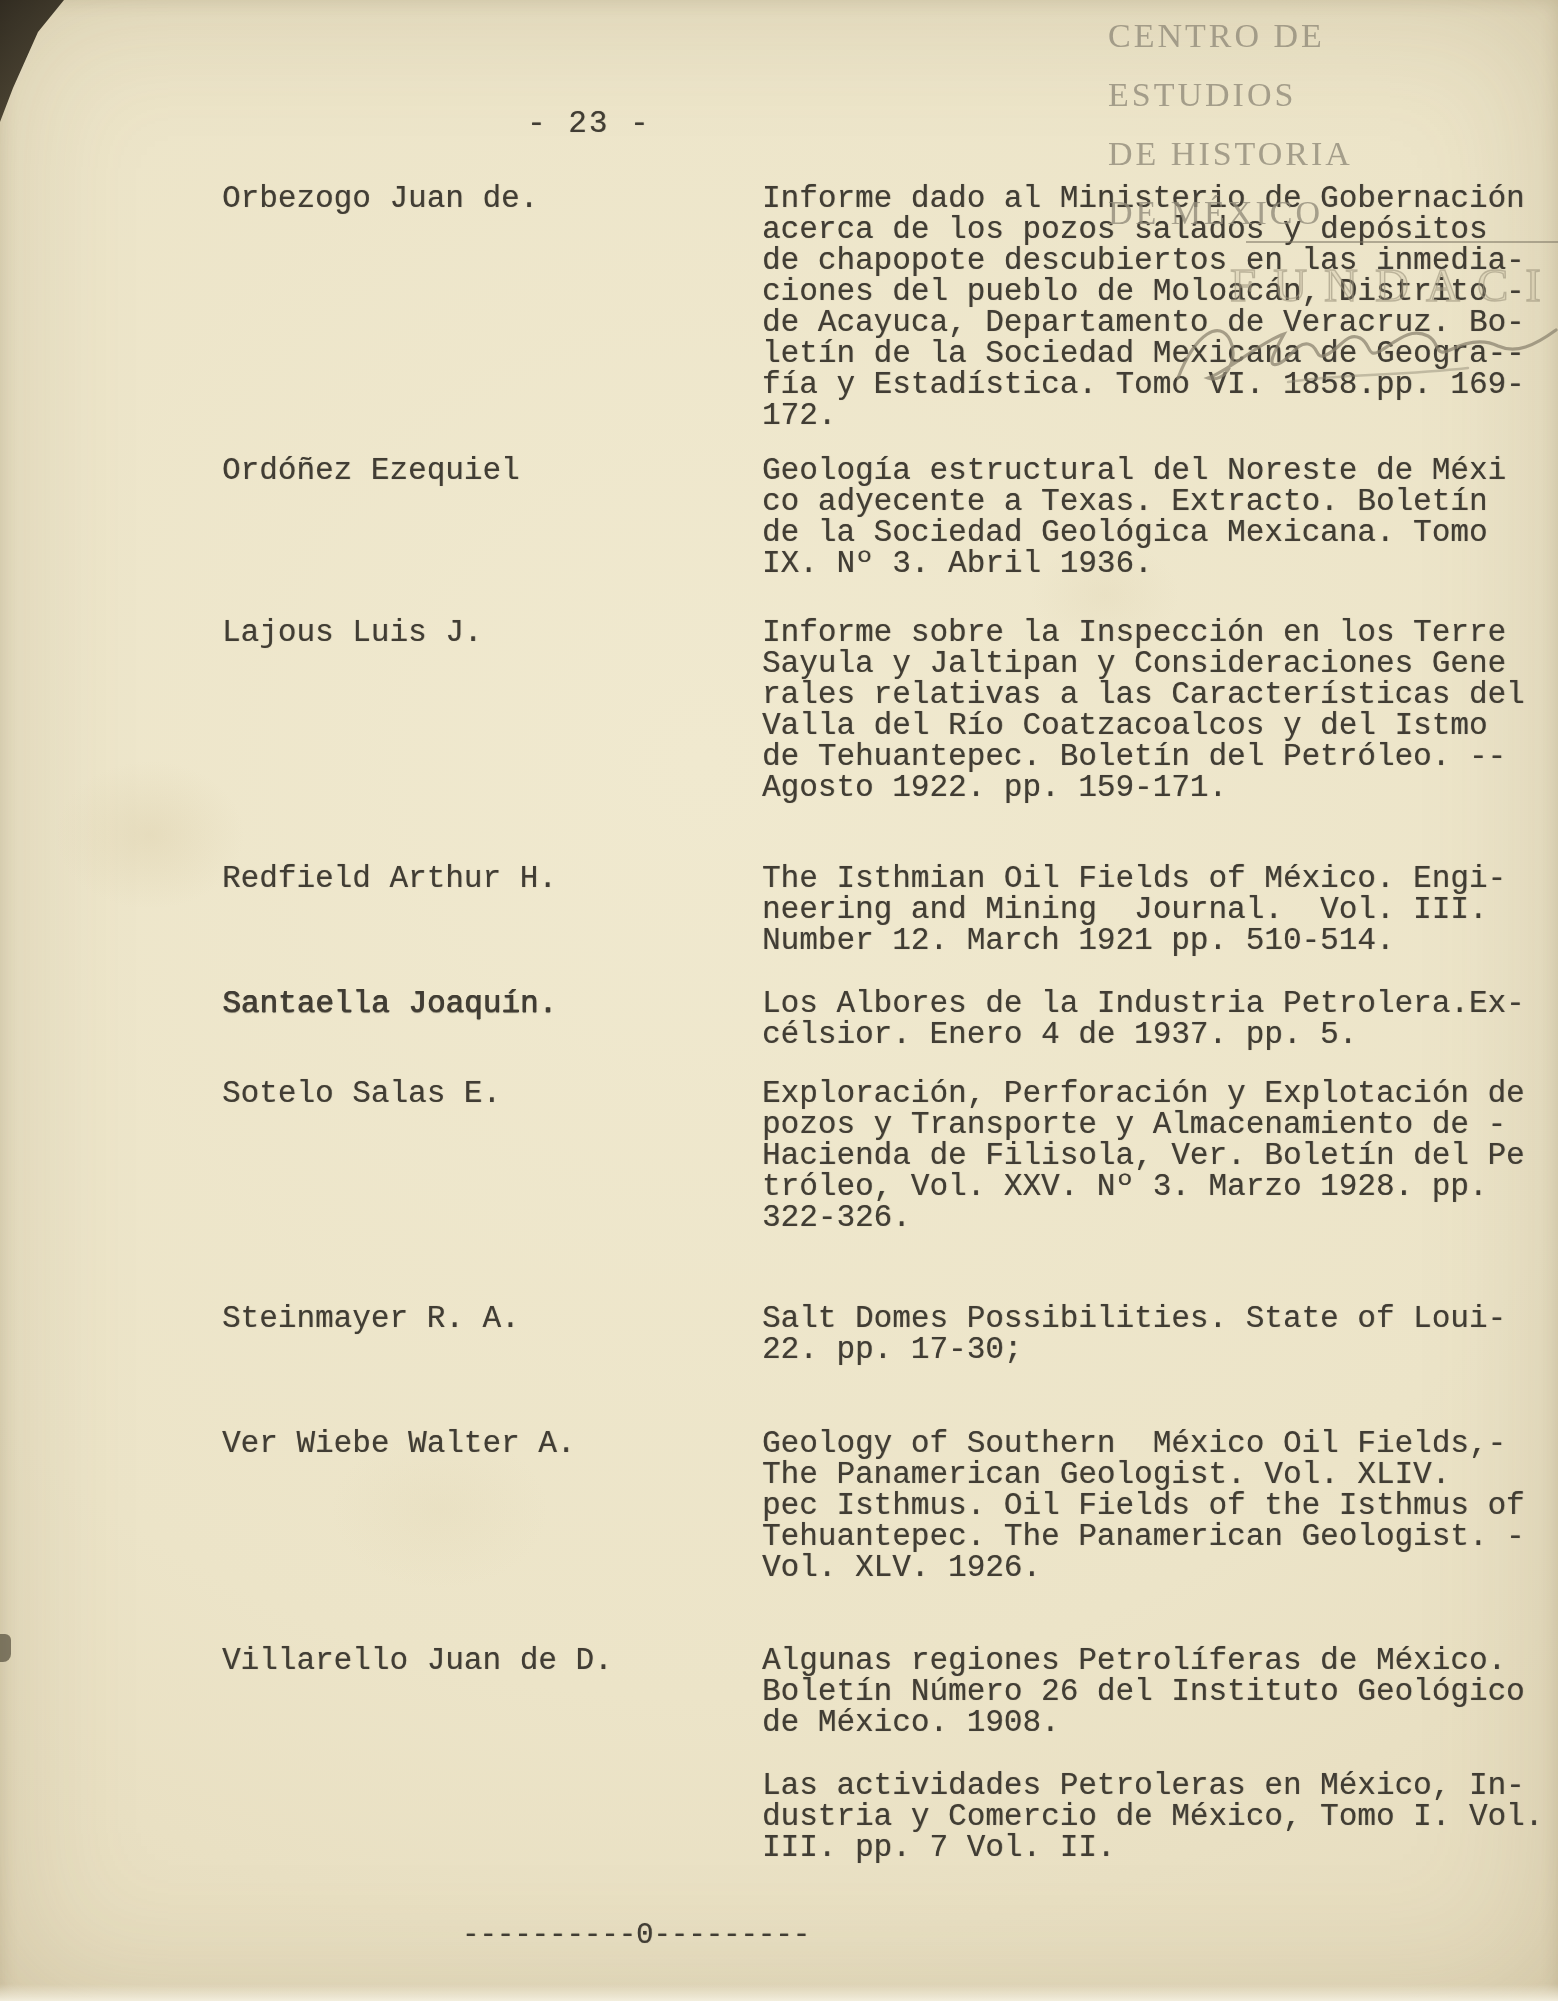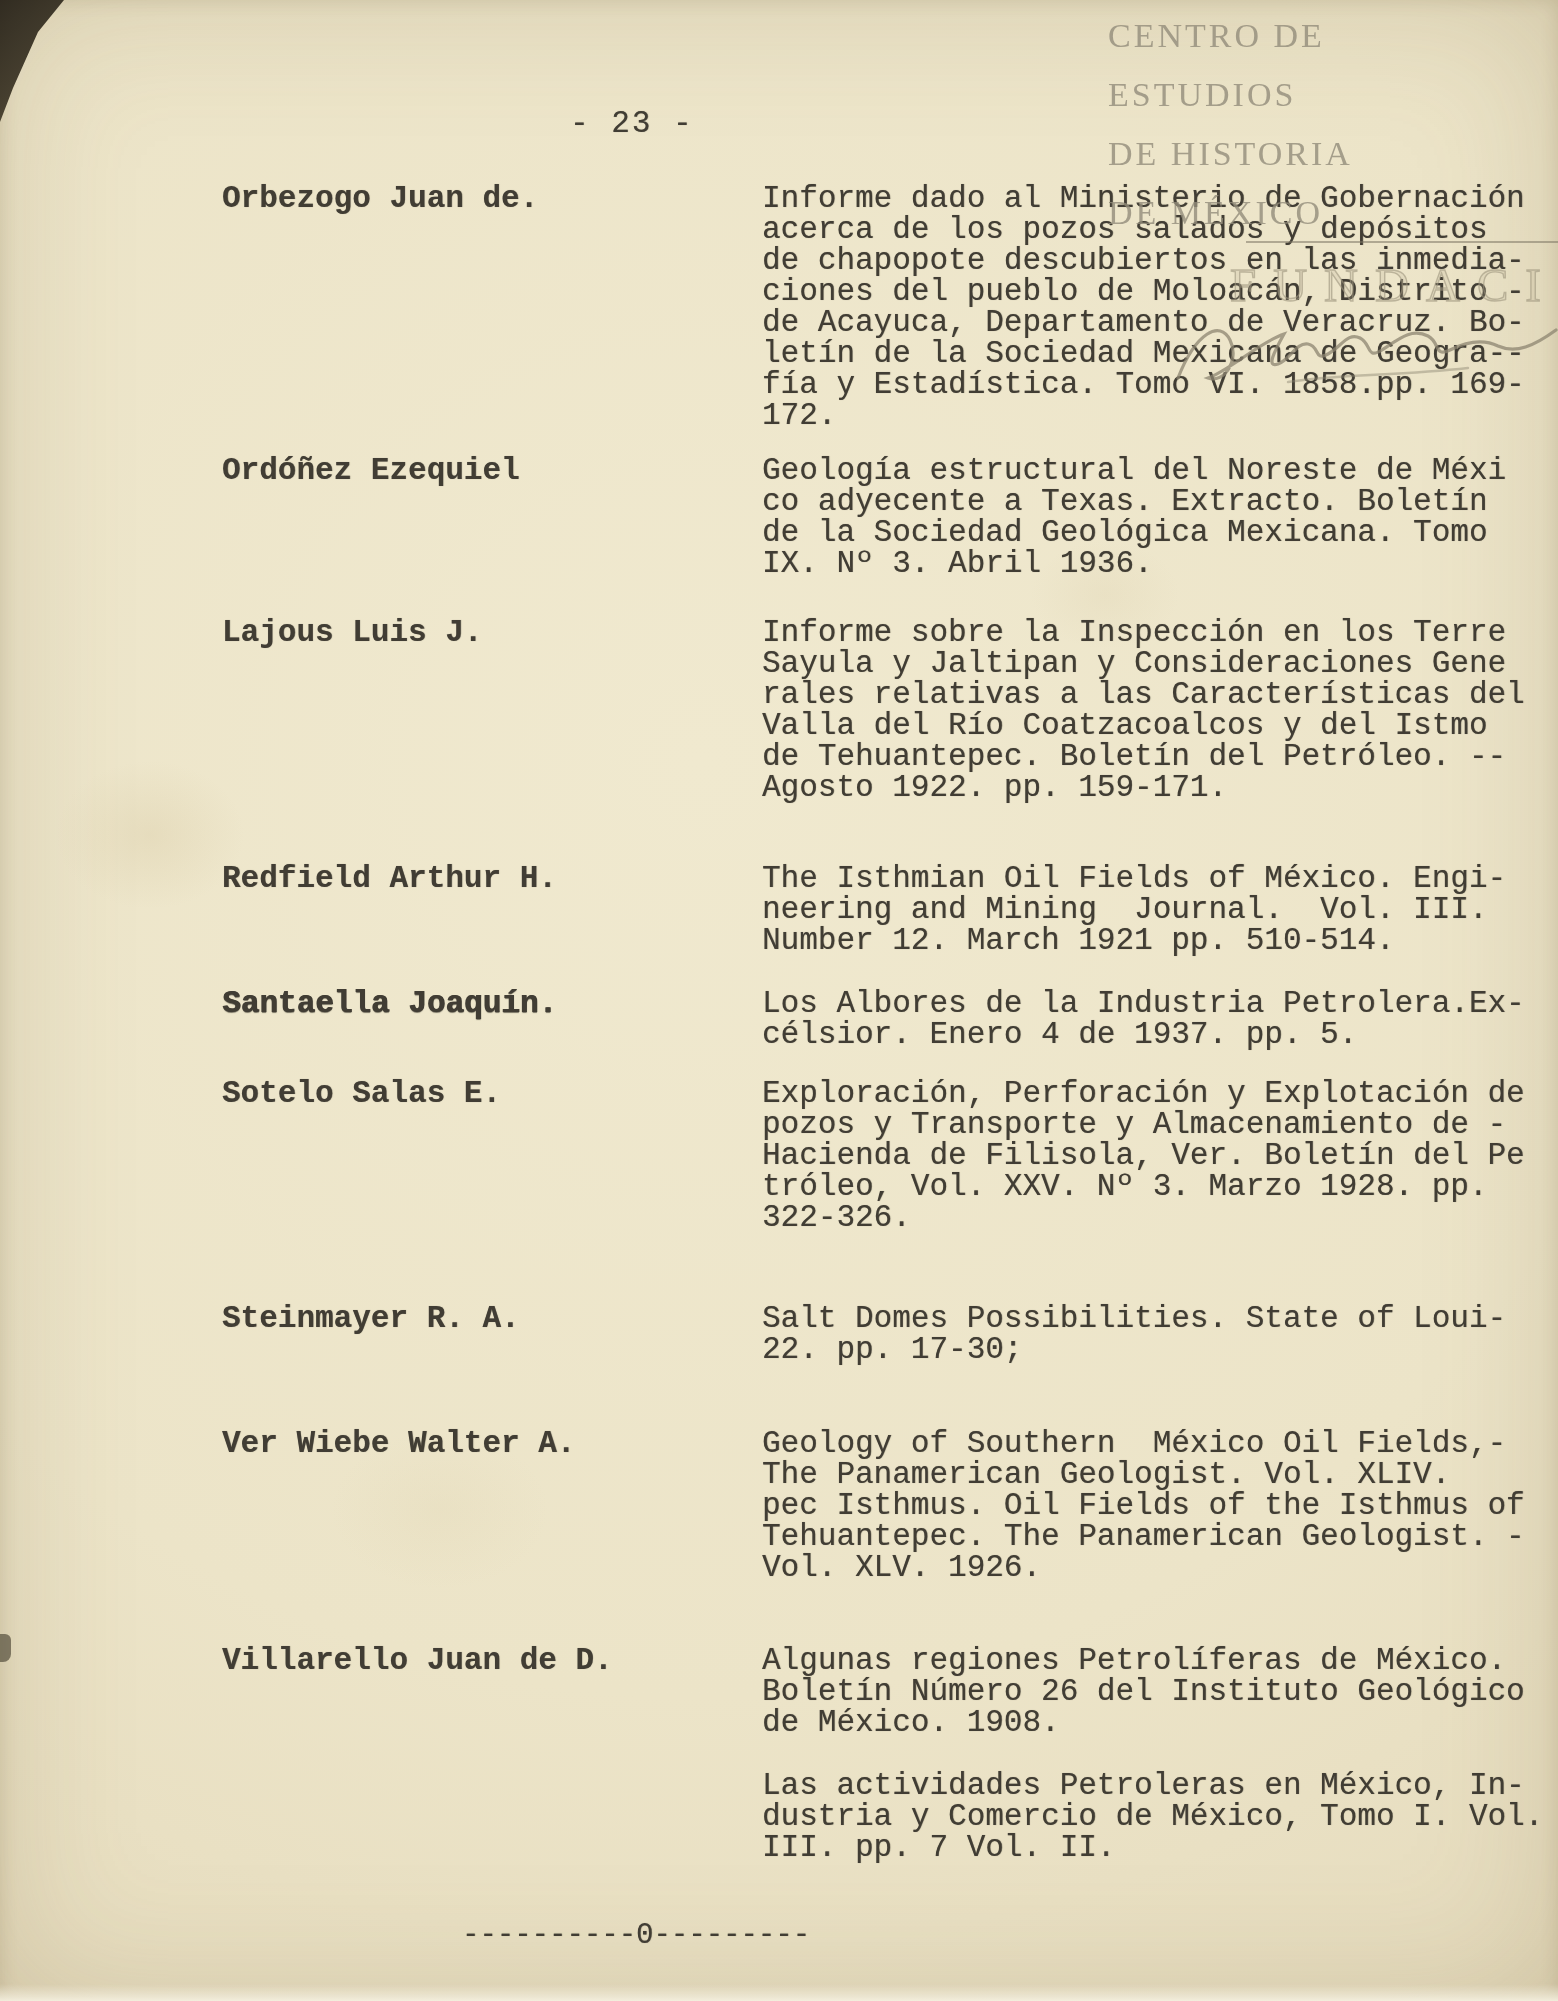--- a/index.html
+++ b/index.html
@@ -16,24 +16,24 @@
   }
   .stain{position:absolute;border-radius:50%;pointer-events:none;}
   .typed, .tline, .author{
     color:#413d34;
     font-size:31px;line-height:31px;white-space:pre;
     text-shadow:0.4px 0.4px 0.7px rgba(62,58,48,0.55);
   }
   .typed{position:absolute;}
   .entries{position:absolute;inset:0;}
   .entry{position:absolute;left:0;width:100%;}
-  .author{position:absolute;left:222px;top:0;font-weight:bold;}
+  .author{position:absolute;left:222px;top:0;}
   .works{position:absolute;left:762px;top:0;}
   .bold{text-shadow:0.9px 0 0 currentColor, 0.5px 0.5px 0.9px rgba(62,58,48,0.65);}
-  .page-number{top:108px;left:527px;letter-spacing:2px;margin-left:43px;}
+  .page-number{top:108px;left:527px;letter-spacing:2px;}
   .footer-divider{top:1920px;left:462px;font-size:29px;}
   
   .wm-block{
     position:absolute;top:6px;right:120px;width:330px;
     font-family:"Liberation Serif","DejaVu Serif",serif;
     font-size:34px;line-height:59px;letter-spacing:3px;
     color:rgba(146,140,122,0.80);
   }
   .wm-foundation{
     position:absolute;top:258px;left:1230px;

